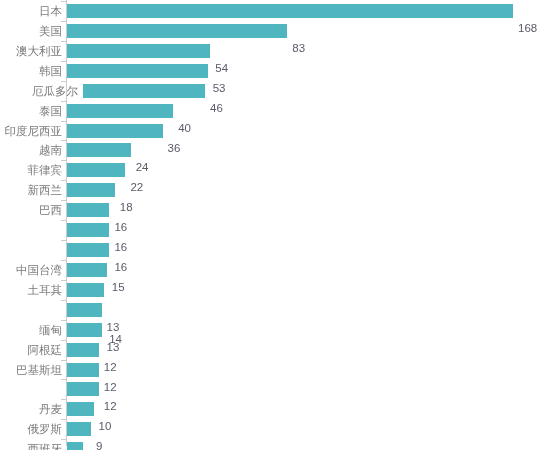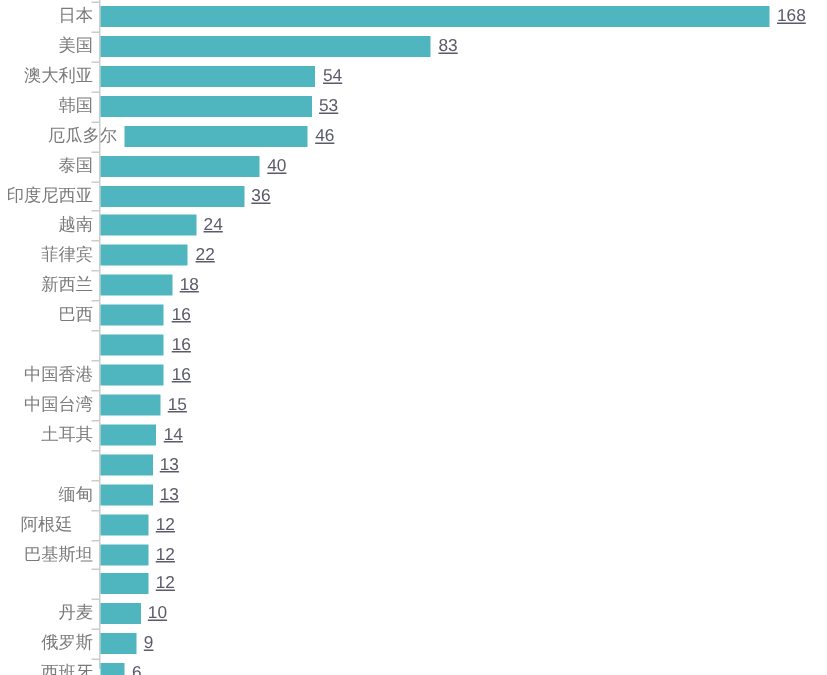--- a/index.html
+++ b/index.html
@@ -65,27 +65,26 @@
   .bar {
     position: absolute;
     left: 67px;
     top: 3px;
     height: 14px;
     background: #4fb5be;
   }
 
   .val-label {
     position: absolute;
-    top: 0px;
+    top: 17px;
     height: 20px;
     line-height: 20px;
     font-size: 11.5px;
     color: #5a5a6a;
     white-space: nowrap;
-    text-decoration: underline;
   }
 </style>
 </head>
 <body>
 
 <div id="chart-root" style="background: rgb(255, 255, 255);">
   <div id="axis-line" style="background: rgb(204, 204, 204);"></div>
   <div id="rows">
       <div class="bar-row" style="top: 1px;">
         <div class="cat-label" style="color: rgb(122, 122, 122);">日本</div>
@@ -141,45 +140,44 @@
         <div class="cat-label" style="color: rgb(122, 122, 122);">巴西</div>
         <div class="bar" title="巴西: 16" style="width: 42.4762px; background: rgb(79, 181, 190);"></div>
         <div class="val-label" style="left: 114.476px; color: rgb(90, 90, 106);">16</div>
       </div>
       <div class="bar-row" style="top: 220.12px;">
         <div class="cat-label" style="color: rgb(122, 122, 122); margin-left: 44px;">印度</div>
         <div class="bar" title="印度: 16" style="width: 42.4762px; background: rgb(79, 181, 190);"></div>
         <div class="val-label" style="left: 114.476px; color: rgb(90, 90, 106);">16</div>
       </div>
       <div class="bar-row" style="top: 240.04px;">
-        <div class="cat-label" style="color: rgb(122, 122, 122);">中国香港</div>
         <div class="bar" title="中国香港: 16" style="width: 42.4762px; background: rgb(79, 181, 190);"></div>
         <div class="val-label" style="left: 114.476px; color: rgb(90, 90, 106);">16</div>
       </div>
       <div class="bar-row" style="top: 259.96px;">
         <div class="cat-label" style="color: rgb(122, 122, 122);">中国台湾</div>
         <div class="bar" title="中国台湾: 15" style="width: 39.8214px; background: rgb(79, 181, 190);"></div>
         <div class="val-label" style="left: 111.821px; color: rgb(90, 90, 106);">15</div>
       </div>
       <div class="bar-row" style="top: 279.88px;">
         <div class="cat-label" style="color: rgb(122, 122, 122);">土耳其</div>
         <div class="bar" title="土耳其: 14" style="width: 37.1667px; background: rgb(79, 181, 190);"></div>
-        <div class="val-label" style="left: 109.167px; color: rgb(90, 90, 106);">14</div>
+        <div class="val-label" style="left: 109.167px; color: rgb(90, 90, 106); margin-top: 32px;">14</div>
       </div>
       <div class="bar-row" style="top: 299.8px;">
         <div class="bar" title="秘鲁: 13" style="width: 34.5119px; background: rgb(79, 181, 190);"></div>
         <div class="val-label" style="left: 106.512px; color: rgb(90, 90, 106);">13</div>
       </div>
       <div class="bar-row" style="top: 319.72px;">
         <div class="cat-label" style="color: rgb(122, 122, 122);">缅甸</div>
         <div class="bar" title="缅甸: 13" style="width: 34.5119px; background: rgb(79, 181, 190);"></div>
         <div class="val-label" style="left: 106.512px; color: rgb(90, 90, 106);">13</div>
       </div>
       <div class="bar-row" style="top: 339.64px;">
-        <div class="cat-label" style="color: rgb(122, 122, 122); text-align: center;">阿根廷</div>
+        <div class="cat-label" style="color: rgb(122, 122, 122);">阿根廷</div>
         <div class="bar" title="阿根廷: 12" style="width: 31.8571px; background: rgb(79, 181, 190);"></div>
         <div class="val-label" style="left: 103.857px; color: rgb(90, 90, 106);">12</div>
       </div>
       <div class="bar-row" style="top: 359.56px;">
         <div class="cat-label" style="color: rgb(122, 122, 122);">巴基斯坦</div>
         <div class="bar" title="巴基斯坦: 12" style="width: 31.8571px; background: rgb(79, 181, 190);"></div>
         <div class="val-label" style="left: 103.857px; color: rgb(90, 90, 106);">12</div>
       </div>
       <div class="bar-row" style="top: 379.48px;">
         <div class="bar" title="马来西亚: 12" style="width: 31.8571px; background: rgb(79, 181, 190);"></div>

